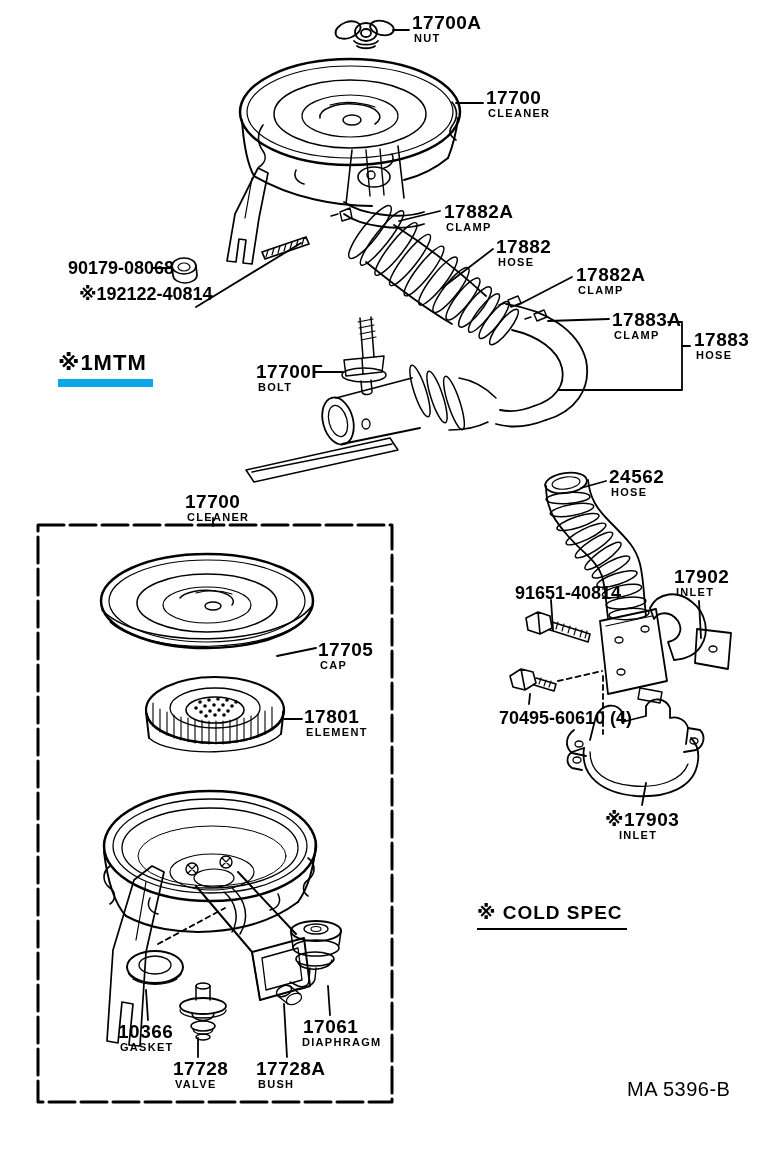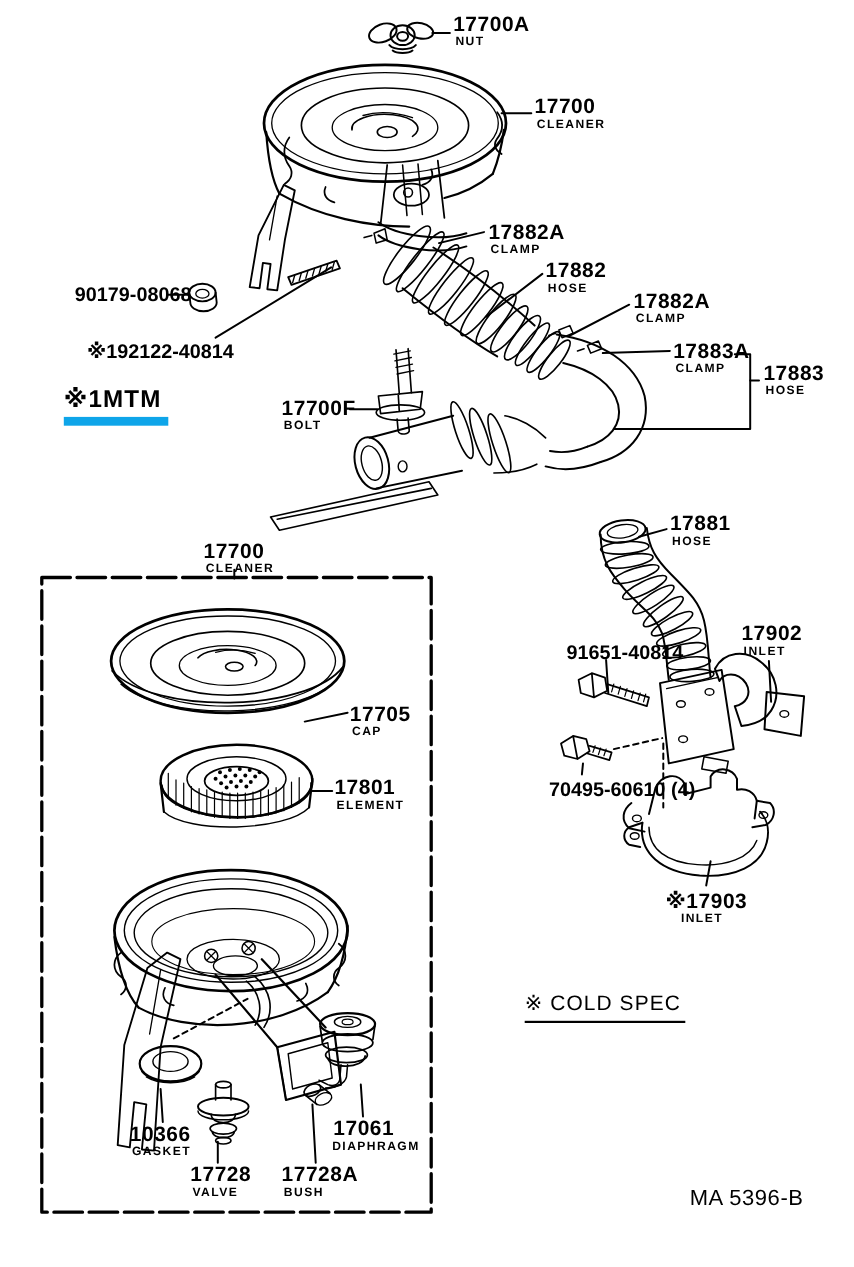--- a/index.html
+++ b/index.html
@@ -5,21 +5,21 @@
   html,body{margin:0;padding:0;background:#fff;}
   #page{position:relative;width:776px;height:1152px;background:#fff;overflow:hidden;
         font-family:"Liberation Sans","DejaVu Sans",sans-serif;color:#000;}
   #art{position:absolute;left:0;top:0;}
   .lbl{position:absolute;display:flex;flex-direction:column;white-space:nowrap;color:#000;}
   .pn{font-weight:700;font-size:19px;line-height:1;letter-spacing:.5px;}
   .pn-long{font-size:18px;letter-spacing:0;margin-left:16px;}
   .sub{font-weight:700;font-size:11px;line-height:1.25;letter-spacing:1.3px;margin-left:2px;}
   .note-mtm{position:absolute;font-weight:700;font-size:22px;line-height:1;letter-spacing:1px;
         border-bottom:8px solid #0ea5e9;padding:0 6px 5px 0;}
-  .note-cold{position:absolute;font-weight:400;font-size:19px;line-height:1;letter-spacing:1px;
+  .note-cold{position:absolute;font-weight:700;font-size:19px;line-height:1;letter-spacing:1px;
         border-bottom:2.5px solid #000;padding:0 4px 6px 0;}
   .code{position:absolute;font-weight:400;font-size:20px;line-height:1;letter-spacing:.5px;}
 </style>
 </head>
 <body>
 
 <div id="page">
 
 <svg id="art" width="776" height="1152" viewBox="0 0 776 1152" fill="none" stroke="#000" stroke-linecap="round" stroke-linejoin="round">
 
@@ -327,33 +327,33 @@
 
   <div class="lbl" style="left:694px;top:330px">
     <span class="pn">17883</span>
     <span class="sub">HOSE</span>
   </div>
 
   <div class="lbl" style="left:52px;top:259px">
     <span class="pn pn-long">90179-08068</span>
   </div>
 
-  <div class="lbl" style="left:63px;top:310px">
+  <div class="lbl" style="left:63px;top:285px">
     <span class="pn pn-long">※192122-40814</span>
   </div>
 
   <div class="note-mtm" style="left:58px;top:352px">※1MTM</div>
 
   <div class="lbl" style="left:256px;top:362px">
     <span class="pn">17700F</span>
     <span class="sub">BOLT</span>
   </div>
 
   <div class="lbl" style="left:609px;top:467px">
-    <span class="pn">17881</span>
+    <span class="pn">24562</span>
     <span class="sub">HOSE</span>
   </div>
 
   <div class="lbl" style="left:499px;top:584px">
     <span class="pn pn-long">91651-40814</span>
   </div>
 
   <div class="lbl" style="left:674px;top:567px">
     <span class="pn">17902</span>
     <span class="sub">INLET</span>

